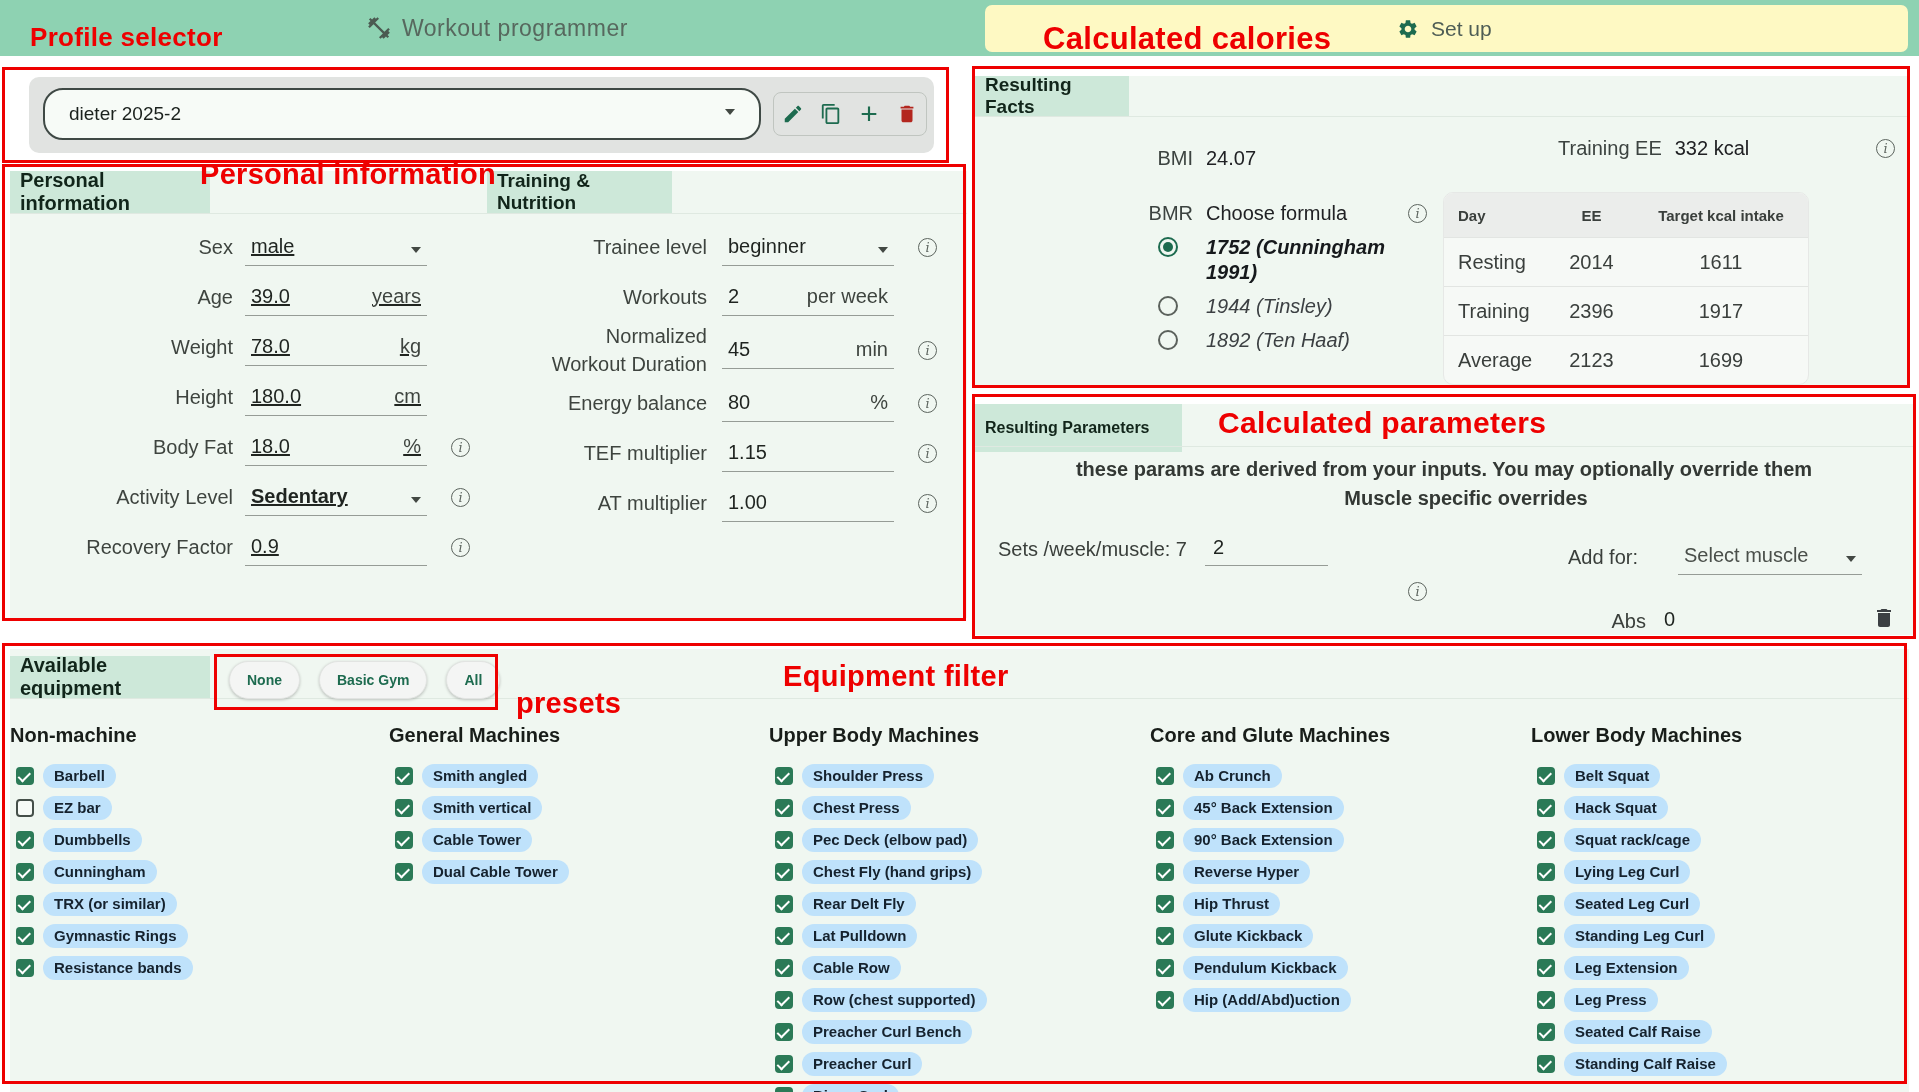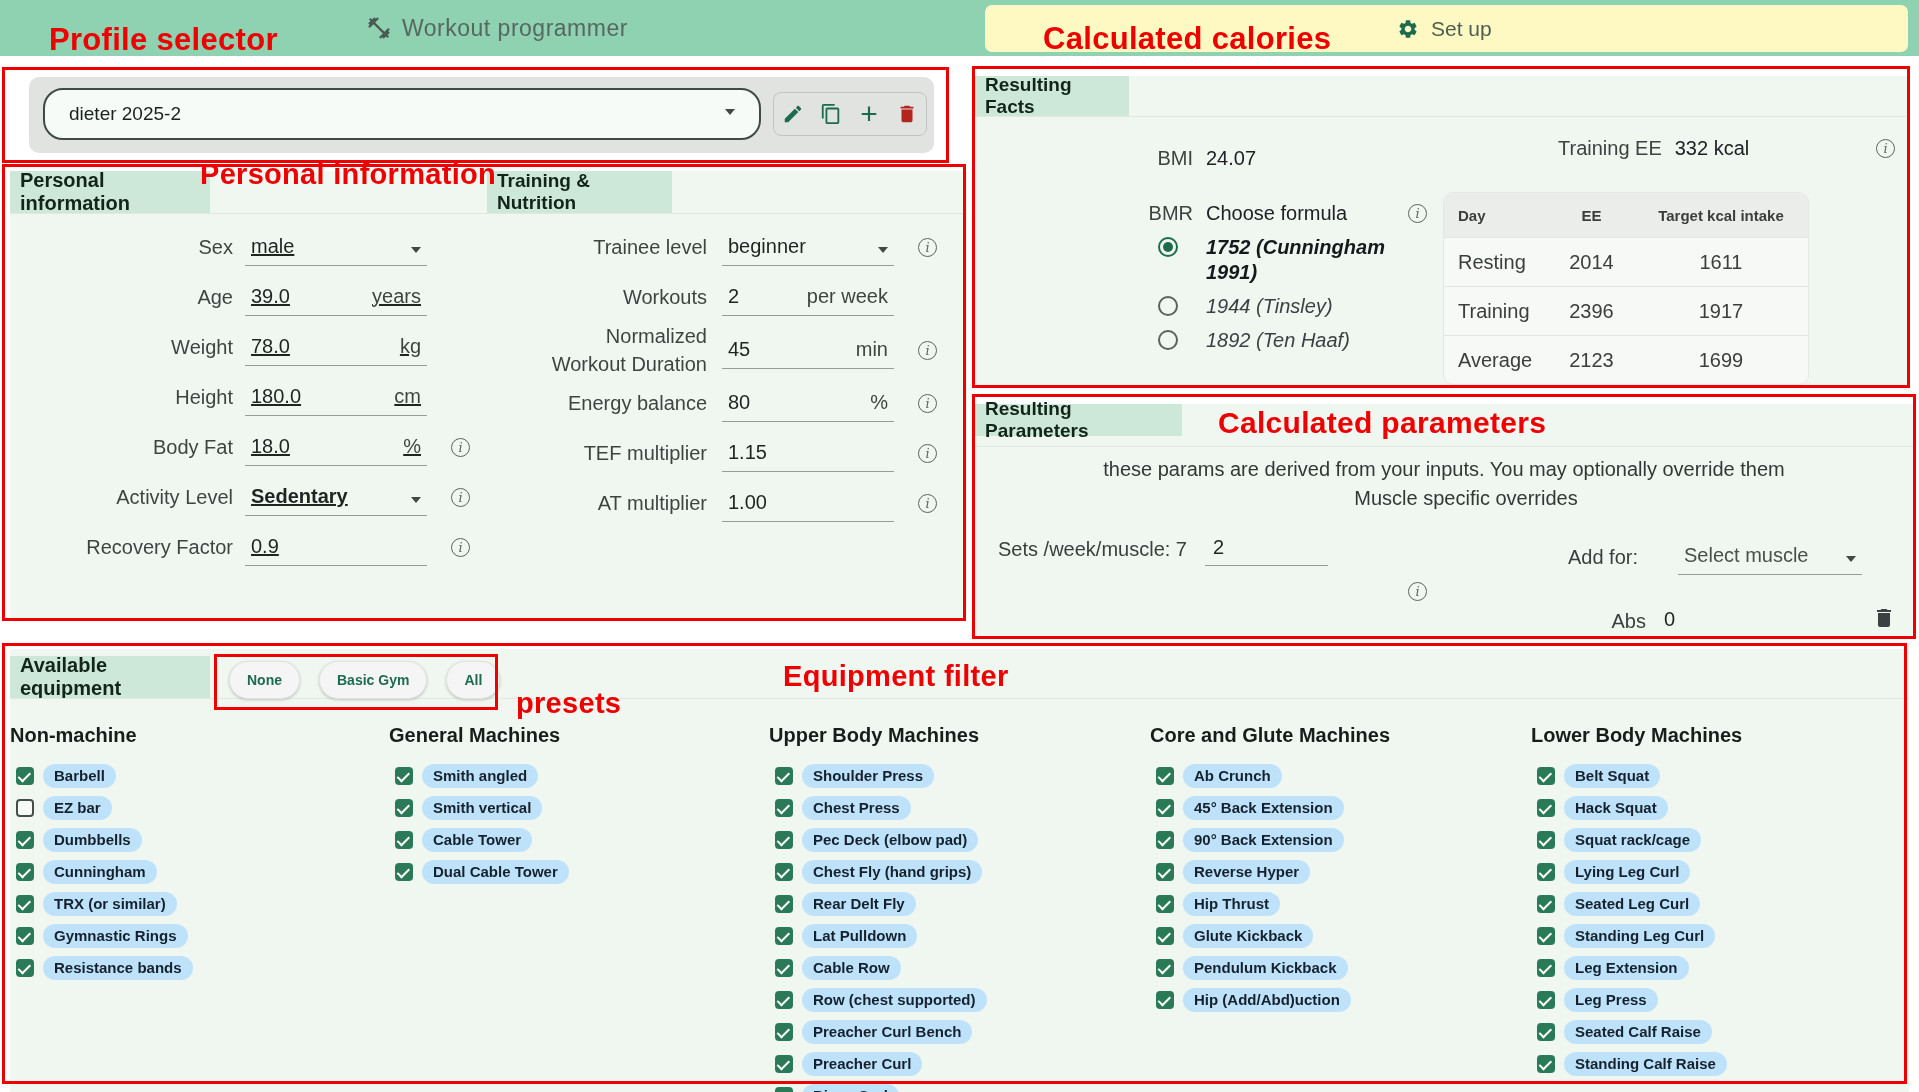--- a/index.html
+++ b/index.html
@@ -64,21 +64,21 @@
   .radio-label.sel { font-weight:bold; color:#16191c; }
   .ftable { position:absolute; left:1443px; top:192px; width:366px; border-radius:10px; overflow:hidden;
     background:#f6f9f6; border:1px solid #e6e8e6; }
   .trow { display:grid; grid-template-columns:105px 85px 174px; align-items:center; height:49px; border-top:1px solid #e2e5e2; }
   .trow.head { background:#ebedeb; height:44px; font-weight:bold; color:#3c4340; border-top:none; }
   .trow .c1 { padding-left:14px; text-align:left; }
   .trow .c2, .trow .c3 { text-align:center; }
   .trow div { font-size:20px; color:#3a3f3c; }
   .trow.head div { font-size:15px; }
   
-  .note { position:absolute; left:975px; width:938px; text-align:center; font-size:20px; color:#333834; }
+  .note { position:absolute; left:975px; width:938px; text-align:center; font-size:20px; color:#333834;font-weight:bold; }
   .prow { display:flex; align-items:center; height:42px; }
   .plabel { width:212px; text-align:right; font-size:20px; color:#3a3f3b; }
   .pinput { width:123px; margin-left:18px; height:34px; border-bottom:1px solid #969c96; display:flex;
     align-items:flex-end; padding:0 4px 6px 8px; font-size:20px; color:#1f2420; cursor:text; }
   .muscle-row { position:absolute; display:flex; align-items:center; }
   .mlabel { text-align:right; font-size:20px; color:#3a3f3b; }
   .msel { height:36px; border-bottom:1px solid #969c96; display:flex; align-items:flex-end;
     justify-content:space-between; padding:0 6px 7px 6px; font-size:20px; color:#4a4f4a; cursor:pointer; }
   
   .preset-row { position:absolute; left:229px; top:661px; display:flex; gap:19px; }
@@ -324,21 +324,21 @@
       <div class="c3">1917</div>
     </div>
     <div class="trow">
       <div class="c1">Average</div>
       <div class="c2">2123</div>
       <div class="c3">1699</div>
     </div>
   </div>
 
 <div class="panel" style="left:975px;top:404px;width:938px;height:231px;"></div>
-<div class="tab" style="left:975px;top:404px;width:207px;height:32px;font-size:19px;">
+<div class="tab" style="left:975px;top:404px;width:207px;height:48px;font-size:16px;">
   <span>Resulting Parameters</span>
 </div>
 <div class="tabline" style="left:975px;top:446px;width:938px;"></div>
 
 <div class="note" style="top:458px;">these params are derived from your inputs. You may optionally override them</div>
 <div class="note" style="top:487px;padding-left:44px;">Muscle specific overrides</div>
 
 <div class="fields" style="left:975px;top:514px;">
   <div class="prow" style="margin-top:14px;">
     <span class="plabel">Sets /week/muscle: 7</span>
@@ -567,18 +567,18 @@
     </div>
   </div>
 
 <div class="ann-box" style="left:2px;top:67px;width:947px;height:96px;"></div>
 <div class="ann-box" style="left:2px;top:164px;width:964px;height:457px;"></div>
 <div class="ann-box" style="left:972px;top:66px;width:938px;height:322px;"></div>
 <div class="ann-box" style="left:972px;top:394px;width:944px;height:245px;"></div>
 <div class="ann-box" style="left:2px;top:643px;width:1905px;height:441px;"></div>
 <div class="ann-box" style="left:214px;top:654px;width:284px;height:56px;"></div>
 
-<div class="ann-text" style="left:30px;top:22px;font-size:31px;margin-left:19px;">Profile selector</div>
+<div class="ann-text" style="left:30px;top:22px;font-size:26px;">Profile selector</div>
 <div class="ann-text" style="left:1043px;top:21px;font-size:31px;">Calculated calories</div>
 <div class="ann-text" style="left:200px;top:158px;font-size:29px;">Personal information</div>
 <div class="ann-text" style="left:1218px;top:406px;font-size:30px;">Calculated parameters</div>
 <div class="ann-text" style="left:783px;top:660px;font-size:29px;">Equipment filter</div>
 <div class="ann-text" style="left:516px;top:687px;font-size:29px;">presets</div>
 
 </body></html>

